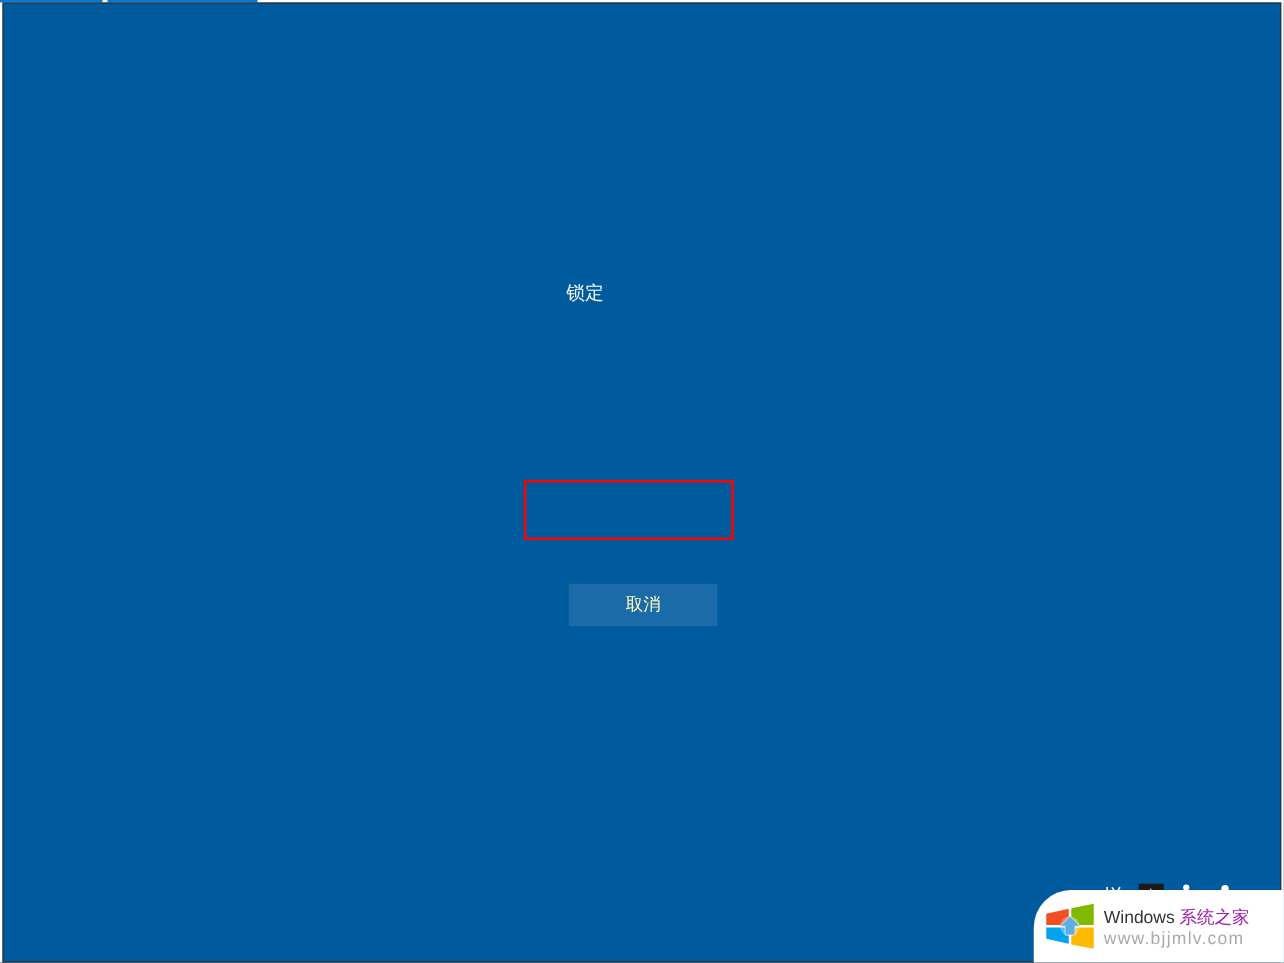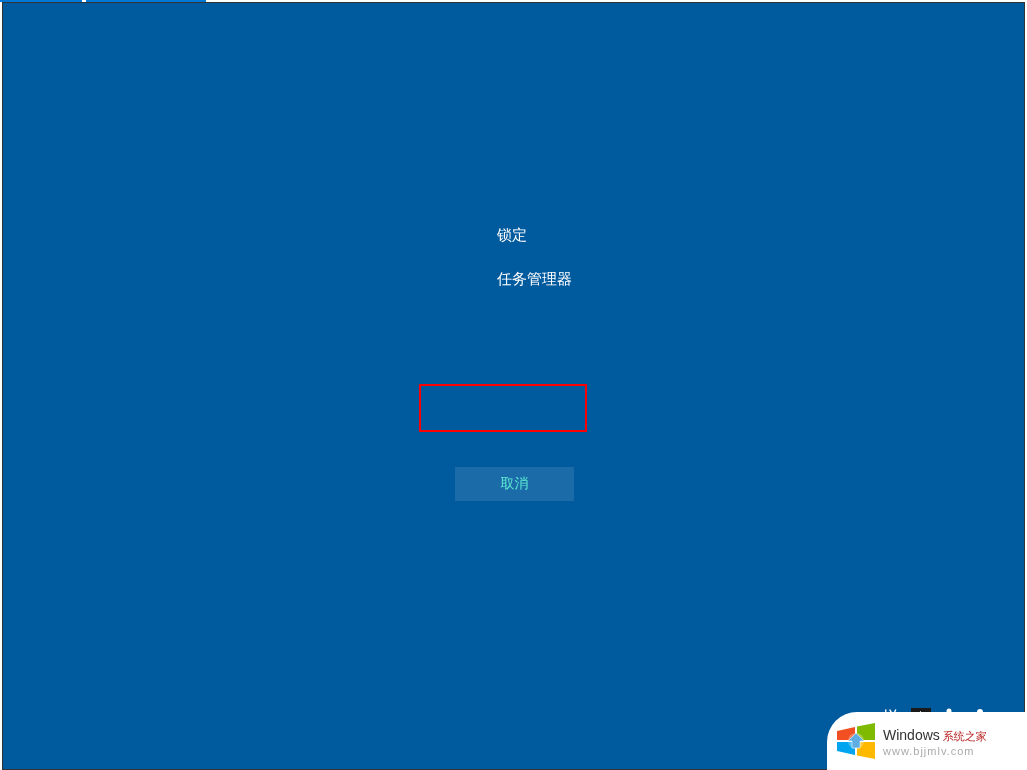--- a/index.html
+++ b/index.html
@@ -33,41 +33,40 @@
       left: 450px;
     }
     
     .menu-item {
       color: #ffffff;
       font-size: 15px;
       font-weight: 300;
       padding: 12px 0;
       cursor: pointer;
       line-height: 20px;
-      margin-left: 44px;
     }
     
     .highlight-box {
       position: absolute;
       top: 381px;
       left: 416px;
       width: 168px;
       height: 48px;
       border: 2px solid #ff0000;
       pointer-events: none;
     }
     
     .cancel-button {
       position: absolute;
       top: 464px;
       left: 452px;
       width: 119px;
       height: 34px;
       background: #1a6ba8;
-      color: #5eead4;
+      color: #fef9c3;
       font-size: 14px;
       font-weight: 300;
       display: flex;
       align-items: center;
       justify-content: center;
       cursor: pointer;
       border: none;
       font-family: inherit;
     }
     
@@ -133,26 +132,26 @@
       justify-content: center;
     }
     
     .watermark-title {
       font-size: 14px;
       color: #333;
       line-height: 18px;
     }
     
     .watermark-title-accent {
-      color: #b91c1c;
-      font-size: 11px;
+      color: #a21caf;
+      font-size: 14px;
     }
     
     .watermark-url {
-      font-size: 11px;
+      font-size: 14px;
       color: #aaa;
       letter-spacing: 1px;
     }
     
     .top-bar {
       position: absolute;
       top: 0;
       left: 0;
       right: 0;
       height: 2px;
@@ -171,21 +170,20 @@
 
 <div class="top-bar">
   <div class="top-bar-tab" style="left:0;width:82px;"></div>
   <div class="top-bar-tab" style="left:86px;width:120px;"></div>
 </div>
 
 <div class="main-screen">
 
   <div class="menu-container">
     <div class="menu-item">锁定</div>
-    <div class="menu-item">任务管理器</div>
   </div>
 
   <div class="highlight-box"></div>
 
   <button class="cancel-button">取消</button>
 
   <div class="ime-indicator">
     <span class="ime-char">拼</span>
     <span class="ime-box">中</span>
     <span class="ime-punct">

